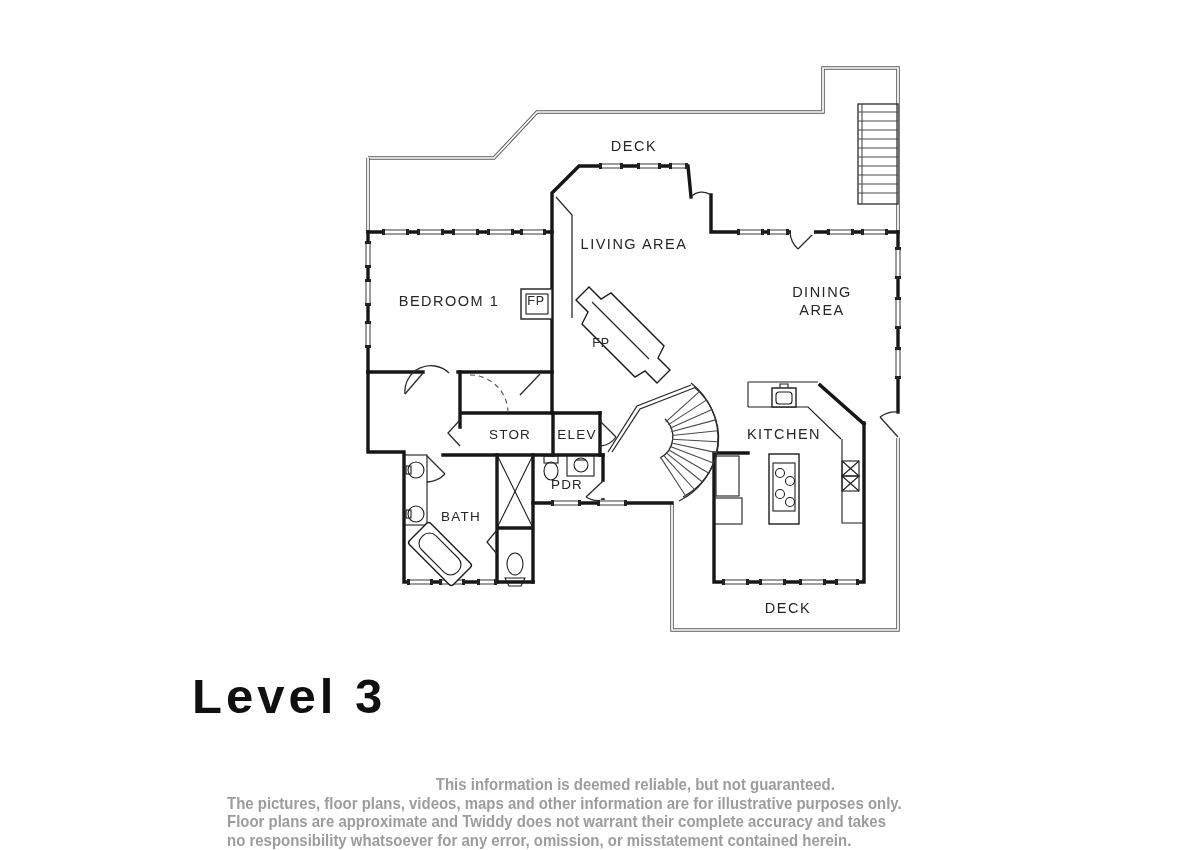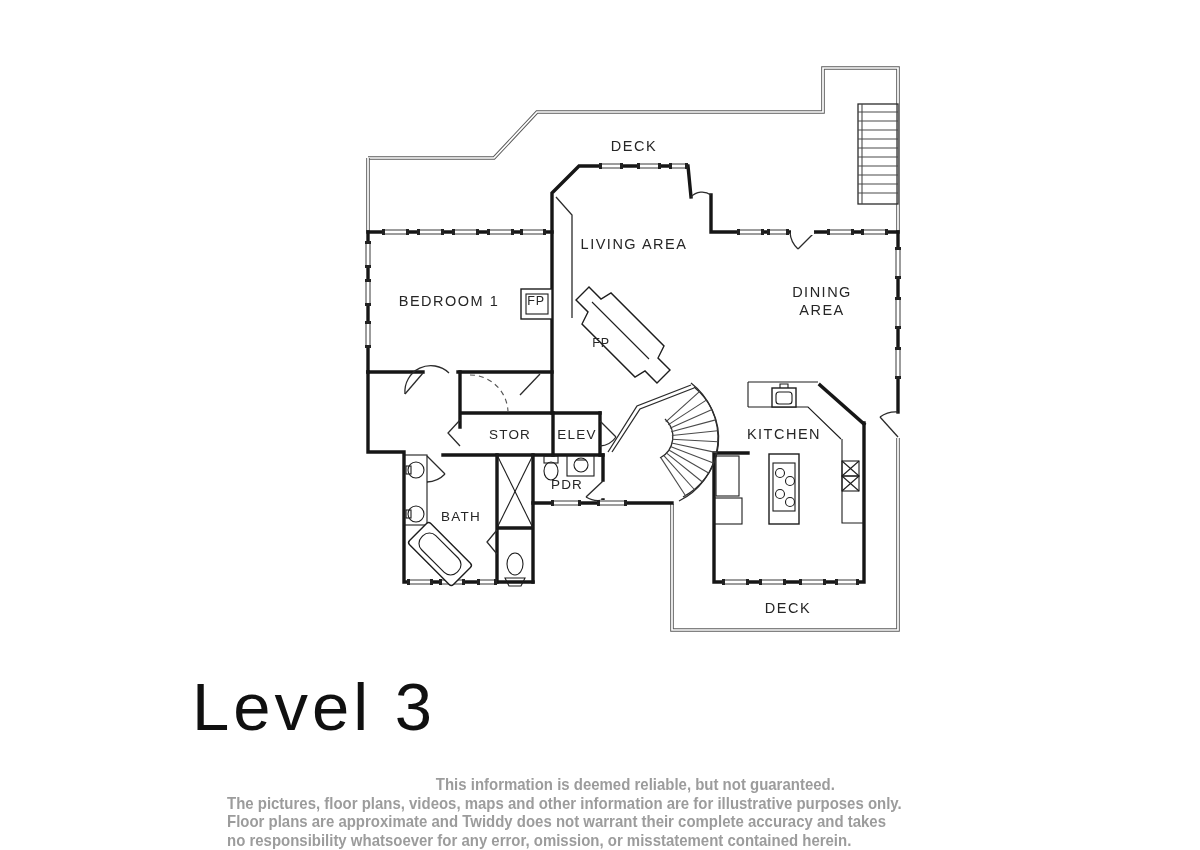--- a/index.html
+++ b/index.html
@@ -13,22 +13,22 @@
   .railB{stroke:#ffffff;stroke-width:1.7;fill:none;}
   .winwhite{fill:#ffffff;stroke:none;}
   .winline{stroke:#3a3a3a;stroke-width:1;fill:none;}
   .wincap{fill:#222222;stroke:none;}
   .fixture{stroke:#1d1d1d;stroke-width:1.4;fill:#ffffff;}
   .fixthin{stroke:#1d1d1d;stroke-width:1.1;fill:none;}
   .roomlabel{fill:#262626;font-size:14.5px;letter-spacing:1.5px;}
   .midlabel{fill:#262626;font-size:13.5px;letter-spacing:1.2px;}
   .fplabel{fill:#262626;font-size:12.5px;letter-spacing:0.8px;}
   .dash{stroke:#555;stroke-width:1.1;fill:none;stroke-dasharray:5 4;}
-  #level-title{position:absolute;left:192px;top:668px;font-size:67px;letter-spacing:4px;
-               color:#101010;font-weight:400;}
+  #level-title{position:absolute;left:192px;top:668px;font-size:49px;letter-spacing:4px;
+               color:#101010;font-weight:700;}
   #disclaimer{position:absolute;left:227px;top:776px;width:928px;color:#9c9c9c;
               font-size:17px;font-weight:700;line-height:18.5px;
               transform:scaleX(0.88);transform-origin:left top;}
   #disclaimer .c{text-align:center;}
 </style>
 </head>
 <body>
 
 <div class="canvas">
 

